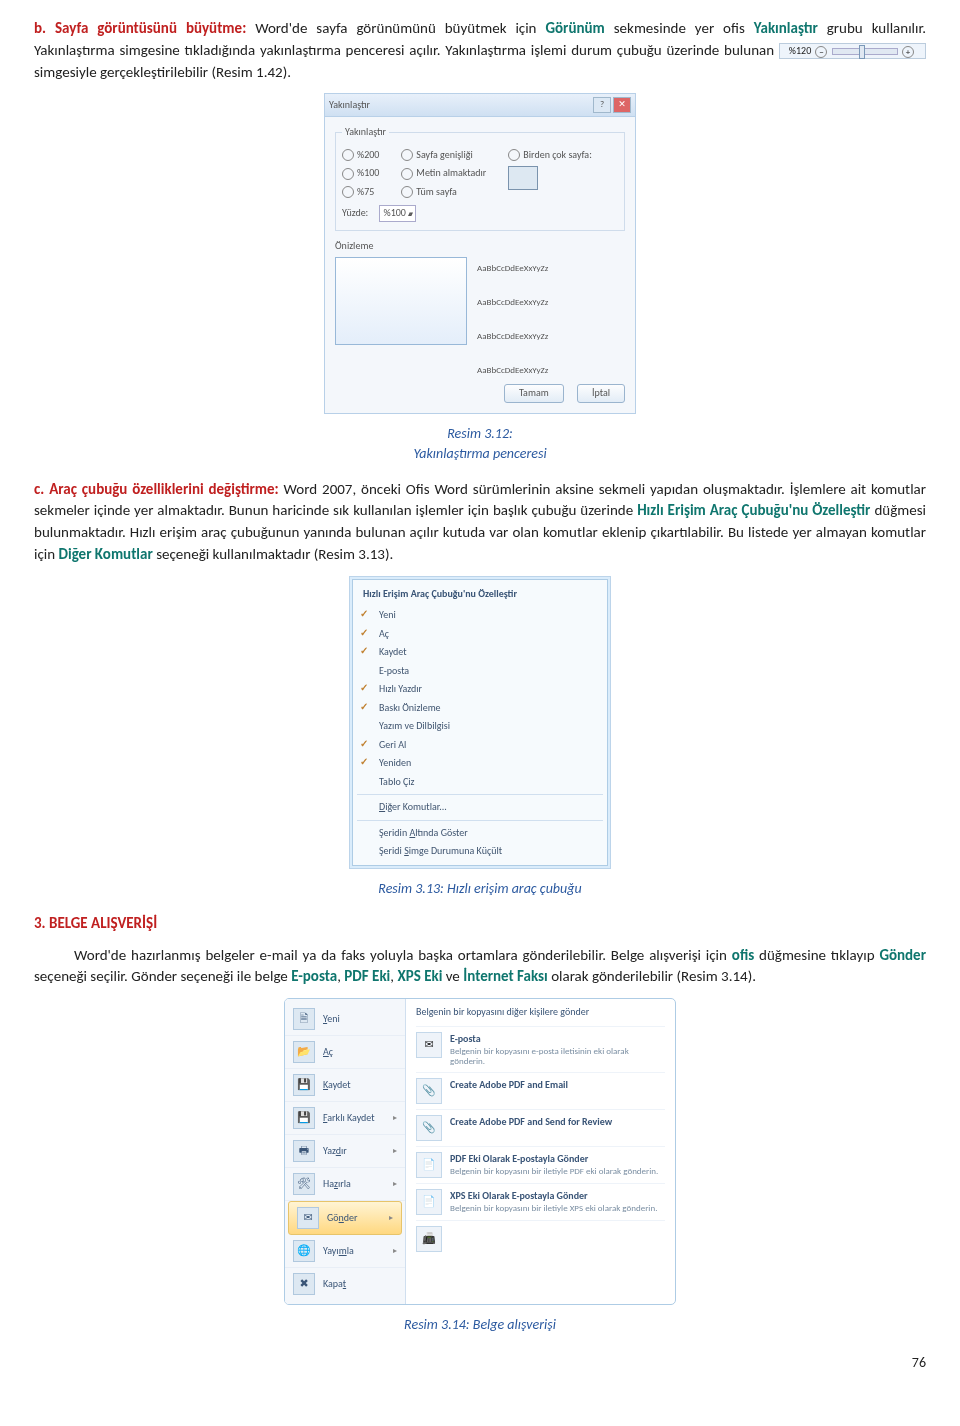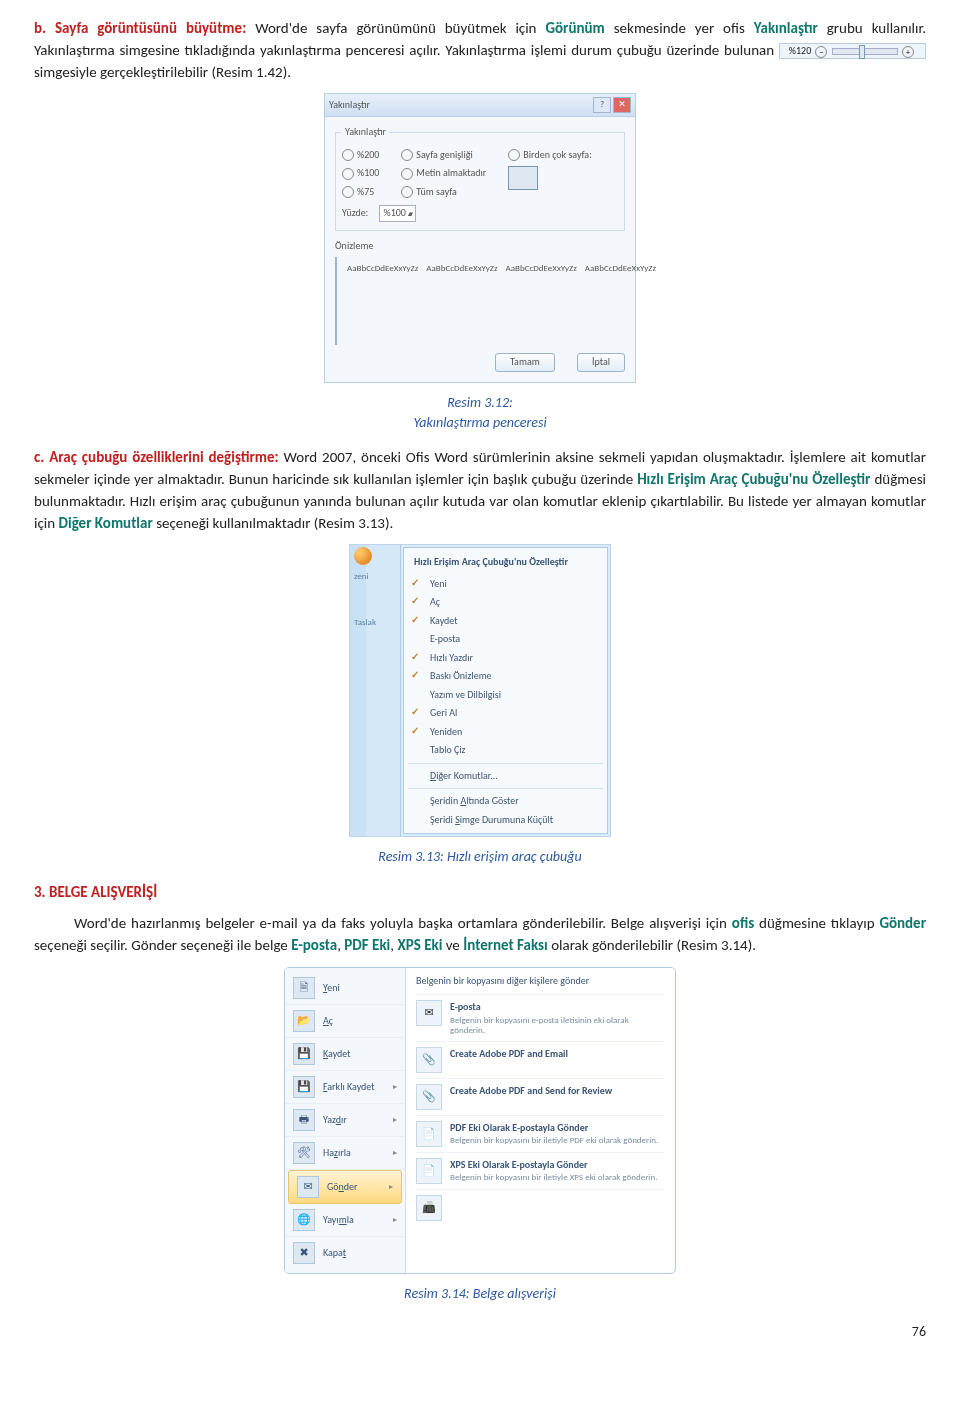--- a/index.html
+++ b/index.html
@@ -19,23 +19,23 @@
 .zoomdlg .body{padding:8px 10px 10px 10px;background:#f4f7fb}
 .zoomdlg fieldset{border:1px solid #cfdceb;padding:8px 6px;margin:0 0 8px 0}
 .zoomdlg legend{font-size:10px;padding:0 3px}
 .zoomdlg .rad{display:inline-block;width:10px;height:10px;border:1px solid #888;border-radius:50%;margin-right:3px;vertical-align:middle}
 .zoomdlg .row3{display:flex;gap:22px}
 .zoomdlg .col{display:flex;flex-direction:column;gap:4px}
 .zoomdlg .numbox{display:inline-block;border:1px solid #aac;background:#fff;padding:0 4px;margin-left:8px}
 .zoomdlg .numbox::after{content:"▴▾";font-size:7px;margin-left:2px;letter-spacing:-2px}
 .zoomdlg .preview{display:flex;gap:10px}
 .zoomdlg .pagebox{width:130px;height:86px;border:1px solid #98b8d8;background:linear-gradient(#fff,#e4eefa)}
-.zoomdlg .prevtext{display:flex;flex-direction:row;gap:8px;font-size:9px;color:#555;padding-top:4px}
+.zoomdlg .prevtext{display:flex;flex-direction:column;gap:21px;font-size:9px;color:#555;padding-top:4px}
 .zoomdlg .btns{text-align:right;margin-top:8px}
-.zoomdlg .btn{display:inline-block;border:1px solid #9ab4ce;background:linear-gradient(#fdfdfe,#e2ecf6);padding:1px 14px;margin-left:20px;border-radius:3px;font-size:10px}
+.zoomdlg .btn{display:inline-block;border:1px solid #9ab4ce;background:linear-gradient(#fdfdfe,#e2ecf6);padding:1px 14px;margin-left:11px;border-radius:3px;font-size:10px}
 .zoomdlg .monview{display:inline-block;width:28px;height:22px;border:1px solid #7a93ad;background:#dde8f2;float:right}
 
 .inl-zoom{display:inline-block;vertical-align:middle;border:1px solid #bcd;background:#eef4fb;font-size:10px;padding:0 9px;white-space:nowrap}
 .inl-zoom .circ{display:inline-block;width:10px;height:10px;border:1px solid #888;border-radius:50%;line-height:9px;text-align:center;font-size:9px;vertical-align:middle;margin:0 2px}
 .inl-zoom .bar{display:inline-block;width:64px;height:5px;border:1px solid #aac;background:#e0e8f2;vertical-align:middle;position:relative}
 .inl-zoom .bar::after{content:"";position:absolute;left:26px;top:-4px;width:4px;height:12px;background:#e0e8f2;border:1px solid #7a98b8}
 
 .qatfig{width:260px;margin:6px auto;background:#daecfb;display:flex;font-size:10px;text-align:left;border:1px solid #bcd4ea}
 .qatfig .left{width:50px;background:#c9e1f5;position:relative;border-right:1px solid #aecce5}
 .qatfig .left .strip{position:absolute;right:0;top:0;width:34px;height:100%;background:#d5e8f8}
@@ -130,26 +130,20 @@
 <div class="cap">
  <span>Resim 3.12:</span><br><span>Yakınlaştırma penceresi</span>
 </div>
 
 <p>
  <span class="rb">c. Araç çubuğu özelliklerini değiştirme:</span><span> Word 2007, önceki Ofis Word sürümlerinin aksine sekmeli yapıdan oluşmaktadır. İşlemlere ait komutlar sekmeler içinde yer almaktadır. Bunun haricinde sık kullanılan işlemler için başlık çubuğu üzerinde </span><span class="jb">Hızlı Erişim Araç Çubuğu'nu Özelleştir</span><span> düğmesi bulunmaktadır. Hızlı erişim araç çubuğunun yanında bulunan açılır kutuda var olan komutlar eklenip çıkartılabilir. Bu listede yer almayan komutlar için </span><span class="jb">Diğer Komutlar</span><span> seçeneği kullanılmaktadır (Resim 3.13).</span>
 </p>
 
 <div class="figwrap">
  <div class="qatfig">
-  <div class="left">
-   <div class="strip"></div>
-   <div class="orb"></div>
-   <div class="lab lab1">zeni</div>
-   <div class="lab lab2">Taslak</div>
-  </div>
   <div class="menu">
    <div class="hdr">Hızlı Erişim Araç Çubuğu'nu Özelleştir</div>
    <div class="itm"><span class="chk">✓</span><span>Yeni</span></div>
    <div class="itm"><span class="chk">✓</span><span>Aç</span></div>
    <div class="itm"><span class="chk">✓</span><span>Kaydet</span></div>
    <div class="itm"><span>E-posta</span></div>
    <div class="itm"><span class="chk">✓</span><span>Hızlı Yazdır</span></div>
    <div class="itm"><span class="chk">✓</span><span>Baskı Önizleme</span></div>
    <div class="itm"><span>Yazım ve Dilbilgisi</span></div>
    <div class="itm"><span class="chk">✓</span><span>Geri Al</span></div>

